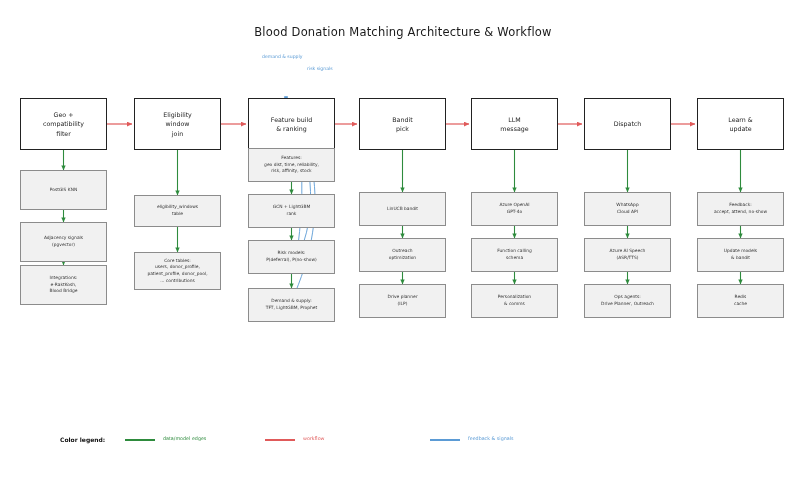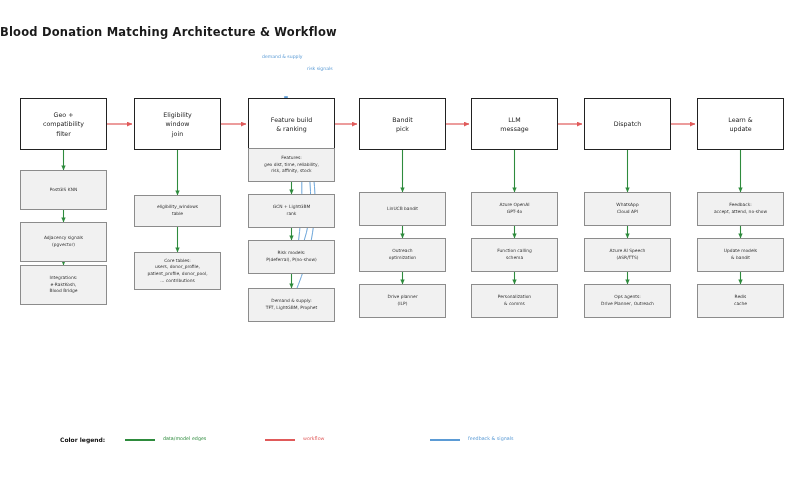--- a/index.html
+++ b/index.html
@@ -6,22 +6,22 @@
   body{
     width:806px;height:484px;
     background:#ffffff;
     font-family:"DejaVu Sans","Liberation Sans",sans-serif;
     position:relative;overflow:hidden;
   }
   #canvas{position:absolute;left:0;top:0;width:806px;height:484px;}
   svg#wires{position:absolute;left:0;top:0;width:806px;height:484px;pointer-events:none;}
 
   .title{
-    position:absolute;left:0;top:25px;width:806px;text-align:left;
-    font-size:11.5px;font-weight:bold;color:#1a1a1a;letter-spacing:.2px;
+    position:absolute;left:0;top:25px;width:806px;text-align:center;
+    font-size:11.5px;font-weight:normal;color:#1a1a1a;letter-spacing:.2px;
   }
 
   .sig-label{position:absolute;font-size:4.6px;color:#5b9bd5;white-space:nowrap;}
   #sig-demand{left:262px;top:54px;}
   #sig-risk{left:307px;top:66px;}
 
   .stage{
     position:absolute;width:87px;height:52px;
     border:1.4px solid #222;background:#ffffff;
     display:flex;align-items:center;justify-content:center;

